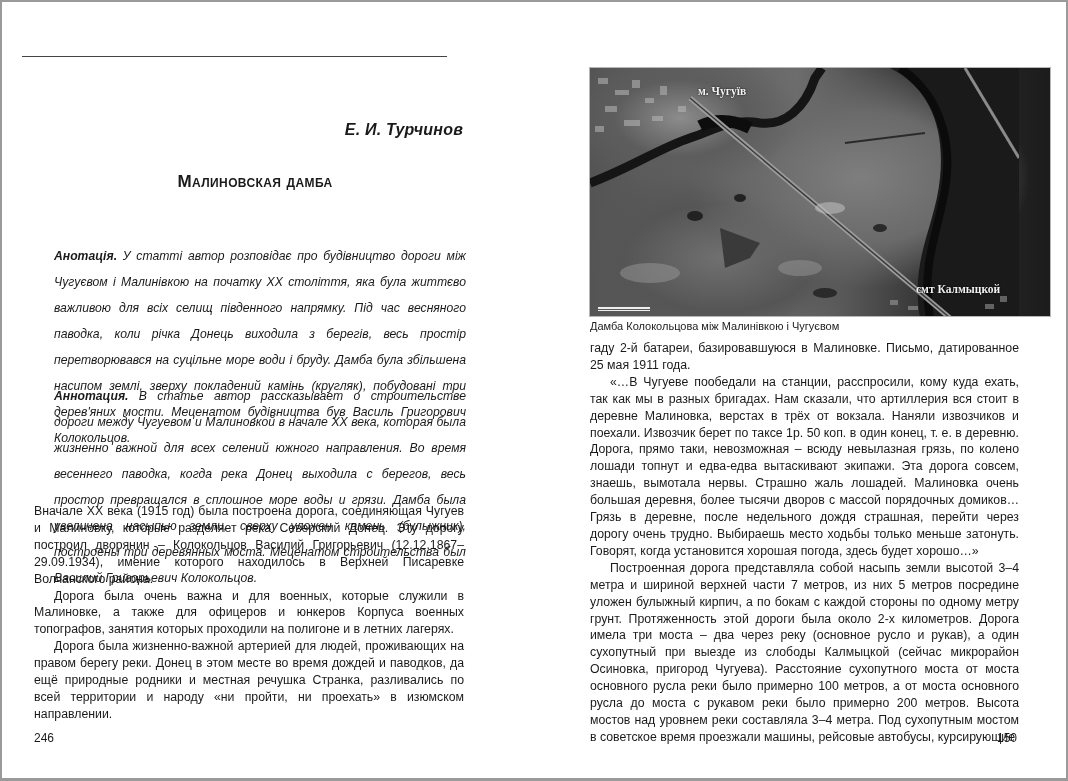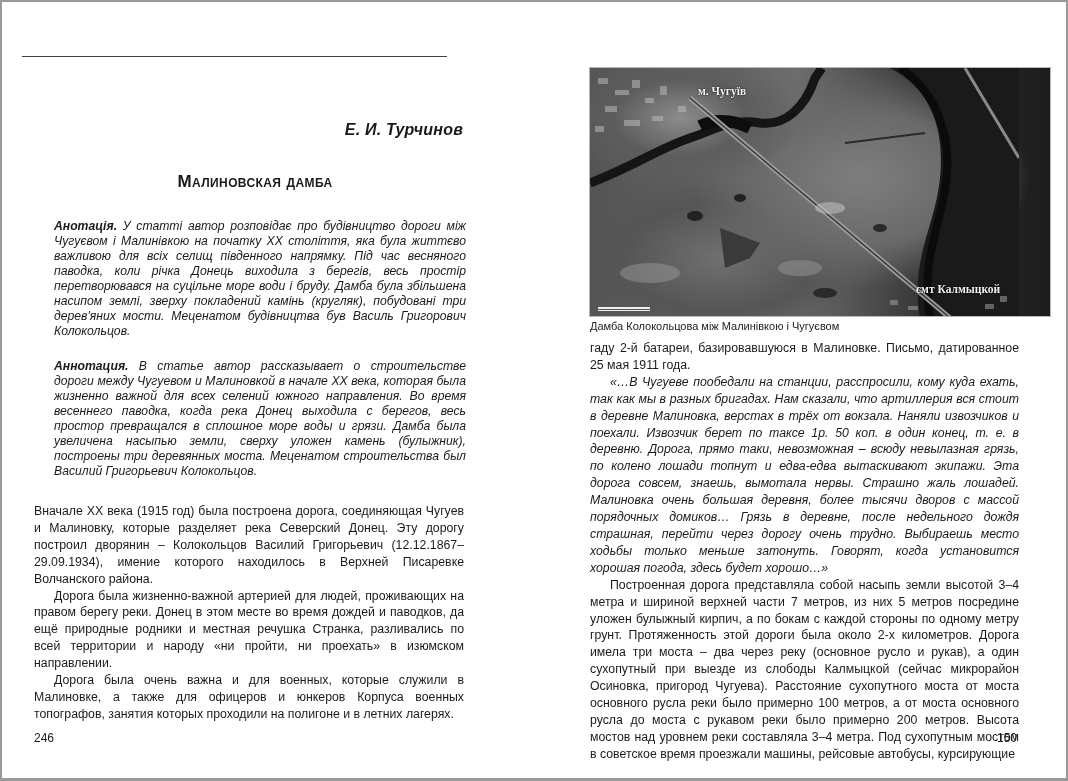--- a/index.html
+++ b/index.html
@@ -19,32 +19,32 @@
     .author {
       position: absolute; right: 71px; top: 121px;
       font-size: 16px; font-weight: bold; font-style: italic; letter-spacing: 0.2px;
     }
     .title {
       position: absolute; left: 0; width: 510px; top: 172px; text-align: center;
       font-size: 17px; font-weight: bold; font-variant: small-caps; letter-spacing: 0.4px;
     }
     .abstract {
       position: absolute; left: 54px; width: 412px;
-      font-size: 12.2px; line-height: 15px; font-style: italic; text-align: justify;
+      font-size: 12.2px; line-height: 26px; font-style: italic; text-align: justify; margin-top: 24px;
     }
     .abstract .lead { font-weight: bold; }
     .abs-ua { top: 219px; }
     .abs-ru { top: 359px; }
 
     .body-text {
       position: absolute; font-size: 12.3px; line-height: 16.9px; text-align: justify;
     }
     .body-text p { text-indent: 0; }
     .body-text p.indent { text-indent: 20px; }
-    .body-text p.quote { font-style: italic; text-indent: 20px; }
+    .body-text p.quote { text-indent: 20px; }
     .left-body { left: 34px; width: 430px; top: 503px; }
     .right-body { left: 590px; width: 429px; top: 340px; }
 
     .page-num {
       position: absolute; top: 731px; font-size: 12px;
     }
     .pn-left { left: 34px; }
     .pn-right { left: 997px; }
 
     .figure {
@@ -84,22 +84,22 @@
   <div class="abstract abs-ua">
     <span class="lead">Анотація.</span><span> У статті автор розповідає про будівництво дороги між Чугуєвом і Малинівкою на початку XX століття, яка була життєво важливою для всіх селищ південного напрямку. Під час весняного паводка, коли річка Донець виходила з берегів, весь простір перетворювався на суцільне море води і бруду. Дамба була збільшена насипом землі, зверху покладений камінь (кругляк), побудовані три дерев'яних мости. Меценатом будівництва був Василь Григорович Колокольцов.</span>
   </div>
 
   <div class="abstract abs-ru">
     <span class="lead">Аннотация.</span><span> В статье автор рассказывает о строительстве дороги между Чугуевом и Малиновкой в начале XX века, которая была жизненно важной для всех селений южного направления. Во время весеннего паводка, когда река Донец выходила с берегов, весь простор превращался в сплошное море воды и грязи. Дамба была увеличена насыпью земли, сверху уложен камень (булыжник), построены три деревянных моста. Меценатом строительства был Василий Григорьевич Колокольцов.</span>
   </div>
 
   <div class="body-text left-body">
     <p>Вначале XX века (1915 год) была построена дорога, соединяющая Чугуев и Малиновку, которые разделяет река Северский Донец. Эту дорогу построил дворянин – Колокольцов Василий Григорьевич (12.12.1867–29.09.1934), имение которого находилось в Верхней Писаревке Волчанского района.</p>
+    <p class="indent">Дорога была очень важна и для военных, которые служили в Малиновке, а также для офицеров и юнкеров Корпуса военных топографов, занятия которых проходили на полигоне и в летних лагерях.</p>
     <p class="indent">Дорога была жизненно-важной артерией для людей, проживающих на правом берегу реки. Донец в этом месте во время дождей и паводков, да ещё природные родники и местная речушка Странка, разливались по всей территории и народу «ни пройти, ни проехать» в изюмском направлении.</p>
-    <p class="indent">Дорога была очень важна и для военных, которые служили в Малиновке, а также для офицеров и юнкеров Корпуса военных топографов, занятия которых проходили на полигоне и в летних лагерях.</p>
   </div>
 
   <div class="page-num pn-left">246</div>
 </div>
 
 <div class="figure">
   <svg width="429" height="250" viewBox="0 0 429 250">
 
     <g fill="#b8b8b8" opacity="0.55">
       <rect x="8" y="10" width="10" height="6"></rect>

